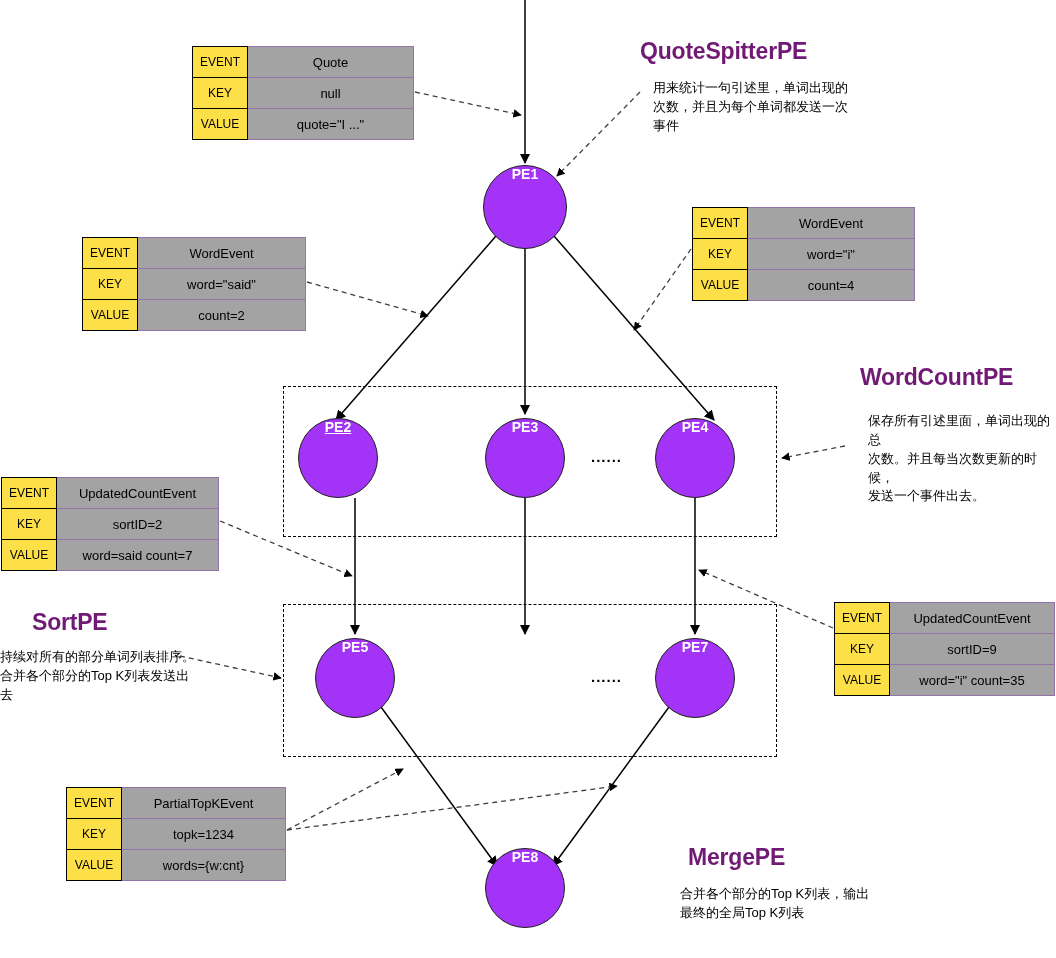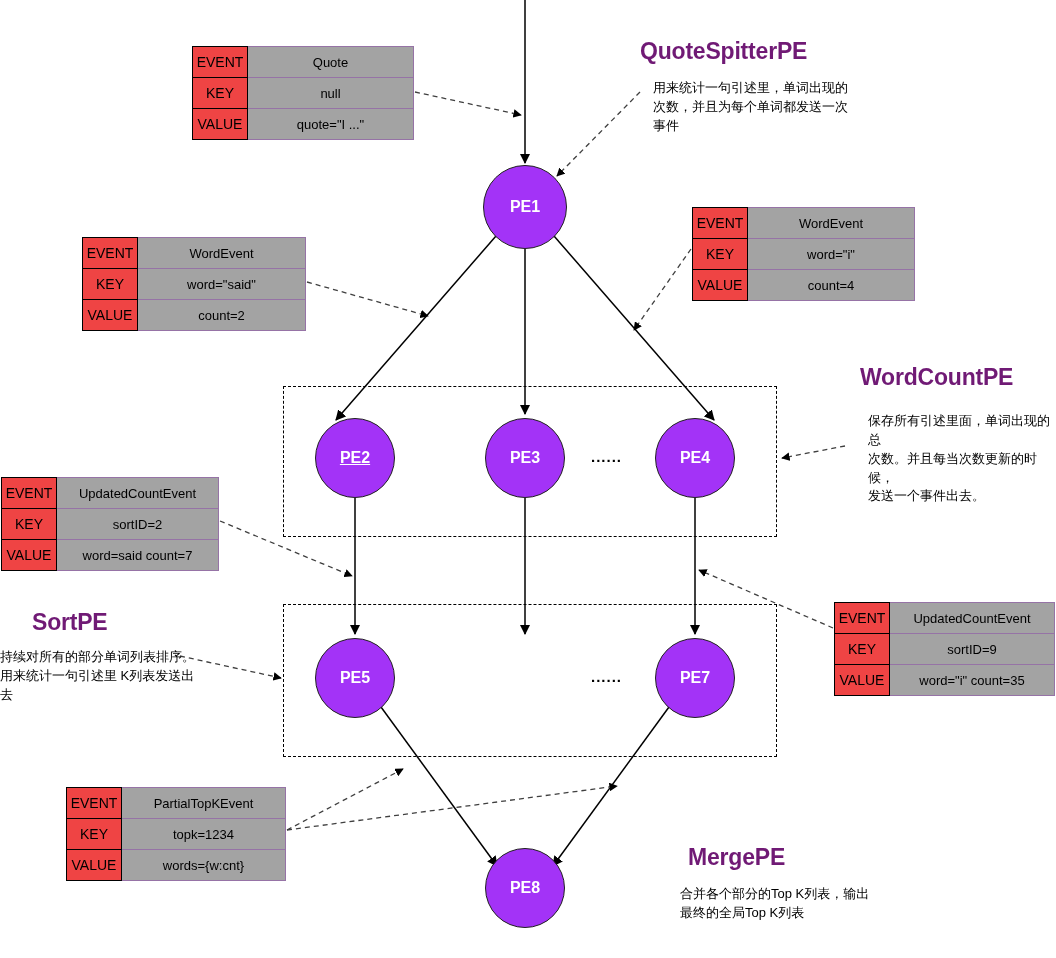--- a/index.html
+++ b/index.html
@@ -36,43 +36,42 @@
   }
   .evt-table td {
     border: 1px solid #9673a6;
     padding: 0;
     height: 30px;
     text-align: center;
     vertical-align: middle;
     white-space: nowrap;
   }
   .evt-table td.lbl {
-    background: #ef4444;
+    background: #fde047;
     border: 1px solid #000000;
     width: 54px;
-    font-size: 14px;
+    font-size: 12px;
   }
   .evt-table td.val {
     background: #a3a3a3;
     border: 1px solid #9673a6;
     font-size: 13px;
     padding: 0 19px;
   }
 
   
   .pe-node {
     position: absolute;
     border-radius: 50%;
     background: #a333f7;
     border: 1.4px solid #1f1f1f;
     color: #ffffff;
     font-weight: bold;
-    font-size: 16px;
+    font-size: 14px;
     display: flex;
-    align-items: center;
     justify-content: center;
     box-sizing: border-box;
   }
 
   
   .group-box {
     position: absolute;
     border: 1.5px dashed #000000;
     box-sizing: border-box;
     background: transparent;
@@ -148,21 +147,21 @@
     <line x1="287" y1="830" x2="403" y2="769" stroke="#3f3f3f" stroke-width="1.3" stroke-dasharray="5,4" marker-end="url(#arwd)"></line>
     <line x1="287" y1="830" x2="617" y2="786" stroke="#3f3f3f" stroke-width="1.3" stroke-dasharray="5,4" marker-end="url(#arwd)"></line>
   </svg>
 
   <div class="group-box" style="left:283px; top:386px; width:494px; height:151px;"></div>
   <div class="group-box" style="left:283px; top:604px; width:494px; height:153px;"></div>
 
   <div class="pe-node" style="left:483px; top:165px; width:84px; height:84px;">
     <span>PE1</span>
   </div>
-  <div class="pe-node" style="left:315px; top:418px; width:80px; height:80px;text-decoration:underline;">
+  <div class="pe-node" style="left:298px; top:418px; width:80px; height:80px;text-decoration:underline;">
     <span>PE2</span>
   </div>
   <div class="pe-node" style="left:485px; top:418px; width:80px; height:80px;">
     <span>PE3</span>
   </div>
   <div class="pe-node" style="left:655px; top:418px; width:80px; height:80px;">
     <span>PE4</span>
   </div>
   <div class="pe-node" style="left:315px; top:638px; width:80px; height:80px;">
     <span>PE5</span>
@@ -284,19 +283,19 @@
 次数，并且为每个单词都发送一次
 事件</div>
 
   <div class="sec-title" style="left:860px; top:364px;">WordCountPE</div>
   <div class="sec-caption" style="left:868px; top:412px; width:190px; white-space:pre-line;">保存所有引述里面，单词出现的总
 次数。并且每当次数更新的时候，
 发送一个事件出去。</div>
 
   <div class="sec-title" style="left:32px; top:609px;">SortPE</div>
   <div class="sec-caption" style="left:0px; top:648px; width:200px; white-space:pre-line;">持续对所有的部分单词列表排序。
-用来统计一句引述里 K列表发送出去</div>
+合并各个部分的Top K列表发送出去</div>
 
   <div class="sec-title" style="left:688px; top:844px;">MergePE</div>
   <div class="sec-caption" style="left:680px; top:885px; width:200px; white-space:pre-line;">合并各个部分的Top K列表，输出
 最终的全局Top K列表</div>
 
 </div>
 
 </body></html>

